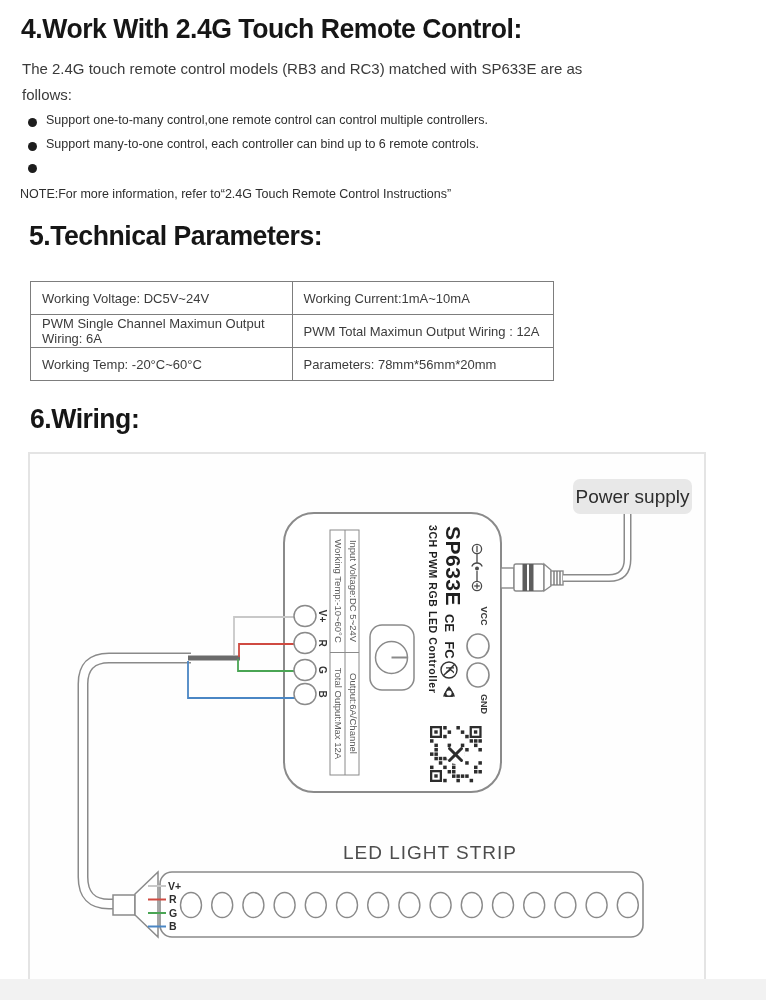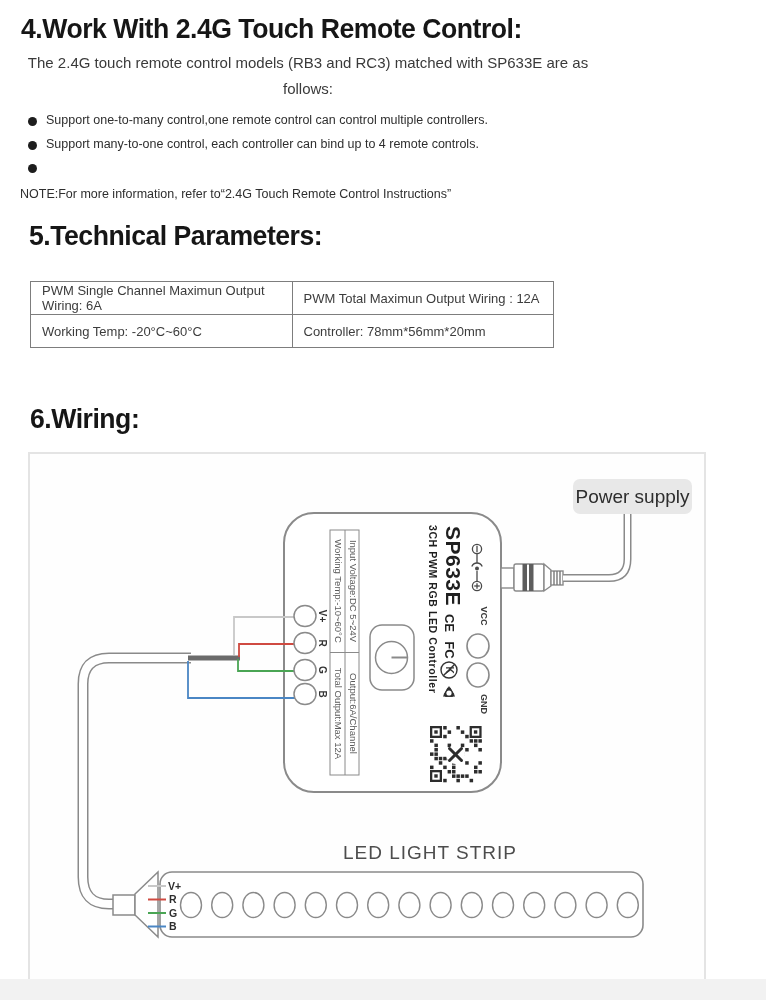--- a/index.html
+++ b/index.html
@@ -2,21 +2,21 @@
 <html><head>
 <meta charset="utf-8">
 <style>
   * { margin:0; padding:0; box-sizing:border-box; }
   html,body { width:766px; height:1000px; background:#ffffff; overflow:hidden;
               font-family:"Liberation Sans", sans-serif; color:#2b2b2b; position:relative; }
   .abs { position:absolute; }
   .h-big { font-size:28px; font-weight:800; color:#161616; letter-spacing:-0.5px;
            white-space:nowrap; transform:scaleX(.95); transform-origin:0 50%; }
   .para { font-size:15px; line-height:26px; color:#3a3a3a; }
-  .bullet-row { display:flex; align-items:center; margin-bottom:10px; }
+  .bullet-row { display:flex; align-items:flex-end; margin-bottom:10px; }
   .bullet-dot { width:9px; height:9px; border-radius:50%; background:#1d1d1d; margin:3px 9px 0 0; flex:0 0 auto; }
   .bullet-text { font-size:12.5px; color:#2e2e2e; line-height:14px; }
   .note { font-size:12.5px; color:#2e2e2e; }
   table.params { border-collapse:collapse; width:524px; table-layout:fixed; }
   table.params td { border:1px solid #7d7d7d; height:33px; font-size:13px; color:#3c3c3c;
                     padding-left:11px; vertical-align:middle; background:#fff; }
   .diagram-box { left:28px; top:452px; width:678px; height:582px; border:2px solid #e4e4e4;
                  background:#fefefe; }
   .ps-label { left:543px; top:25px; width:119px; height:35px; background:#e8e8e8; border-radius:7px;
               display:flex; align-items:center; justify-content:center;
@@ -24,49 +24,53 @@
   .strip-title { left:300px; top:388px; width:200px; text-align:center; font-size:19px;
                  color:#4d4d4d; font-weight:400; letter-spacing:1px; white-space:nowrap; }
   .page-gap { left:0; top:979px; width:766px; height:21px; background:#f2f2f2; }
   svg text { font-family:"Liberation Sans", sans-serif; }
 </style>
 </head>
 <body>
 
 <div class="abs h-big" style="left:21px; top:13px;">4.Work With 2.4G Touch Remote Control:</div>
 
-<div class="abs para" style="left:22px; top:50px; width:572px;text-align:center;">The 2.4G touch remote control models (RB3 and RC3) matched with SP633E are as follows:</div>
+<div class="abs para" style="left:22px; top:56px; width:572px;">The 2.4G touch remote control models (RB3 and RC3) matched with SP633E are as follows:</div>
 
 <div class="abs" style="left:28px; top:113px; width:520px;">
   <div class="bullet-row">
     <span class="bullet-dot"></span>
     <span class="bullet-text">Support one-to-many control,one remote control can control multiple controllers.</span>
   </div>
   <div class="bullet-row">
     <span class="bullet-dot"></span>
-    <span class="bullet-text">Support many-to-one control, each controller can bind up to 4 remote controls.</span>
+    <span class="bullet-text">Support many-to-one control, each controller can bind up to 6 remote controls.</span>
   </div>
   <div class="bullet-row">
     <span class="bullet-dot"></span>
   </div>
 </div>
 
 <div class="abs note" style="left:20px; top:187px;">NOTE:For more information, refer to“2.4G Touch Remote Control Instructions”</div>
 
 <div class="abs h-big" style="left:29px; top:220px;">5.Technical Parameters:</div>
 
 <table class="params abs" style="left:30px; top:281px;">
   <tbody>
+      <tr>
+    <td>Working Voltage: DC5V~24V</td>
+    <td>Working Current:1mA~10mA</td>
+  </tr>
   <tr>
     <td>PWM Single Channel Maximun Output Wiring: 6A</td>
     <td>PWM Total Maximun Output Wiring : 12A</td>
   </tr>
   <tr>
     <td>Working Temp: -20°C~60°C</td>
-    <td>Controller: 78mm*56mm*20mm</td>
+    <td>Parameters: 78mm*56mm*20mm</td>
   </tr>
 </tbody>
   </table>
 
 <div class="abs h-big" style="left:30px; top:403px;">6.Wiring:</div>
 
 <div class="abs diagram-box">
 
   <div class="abs ps-label">Power supply</div>
 

